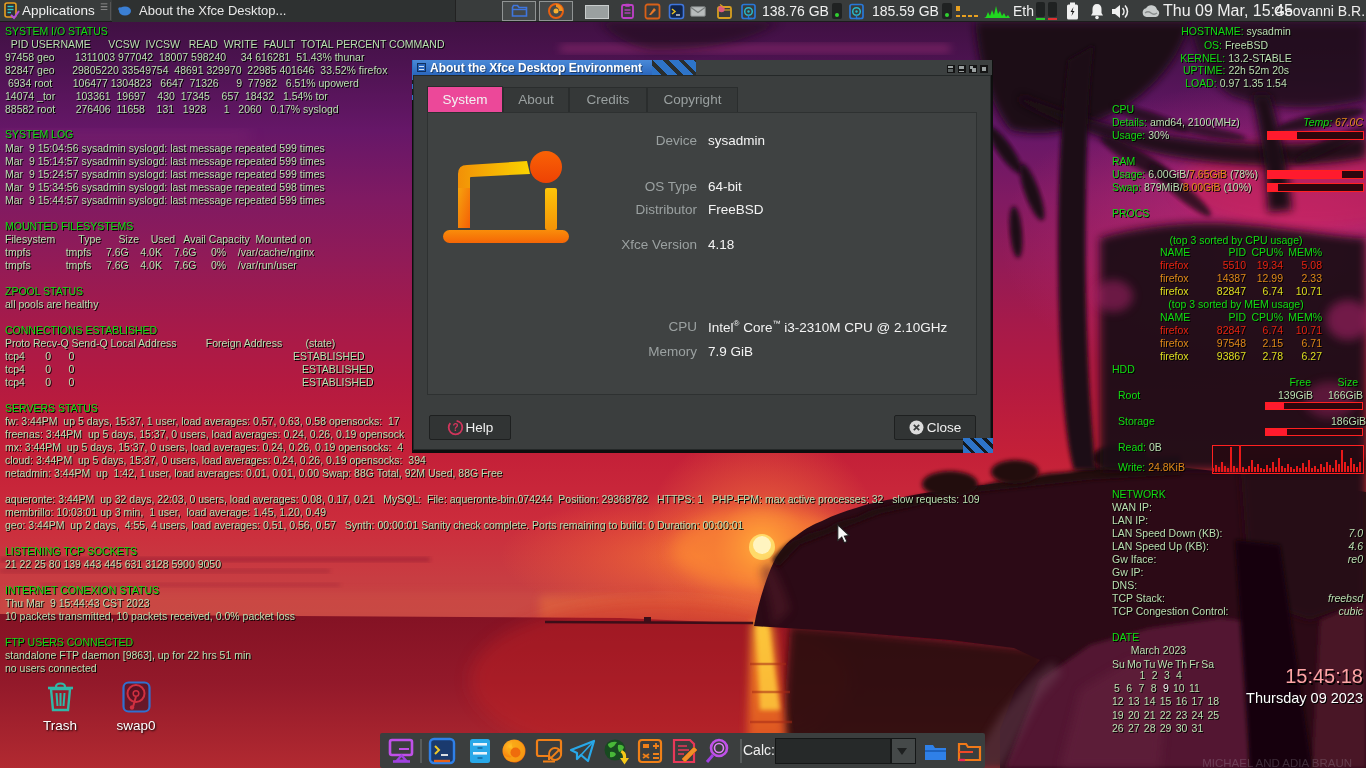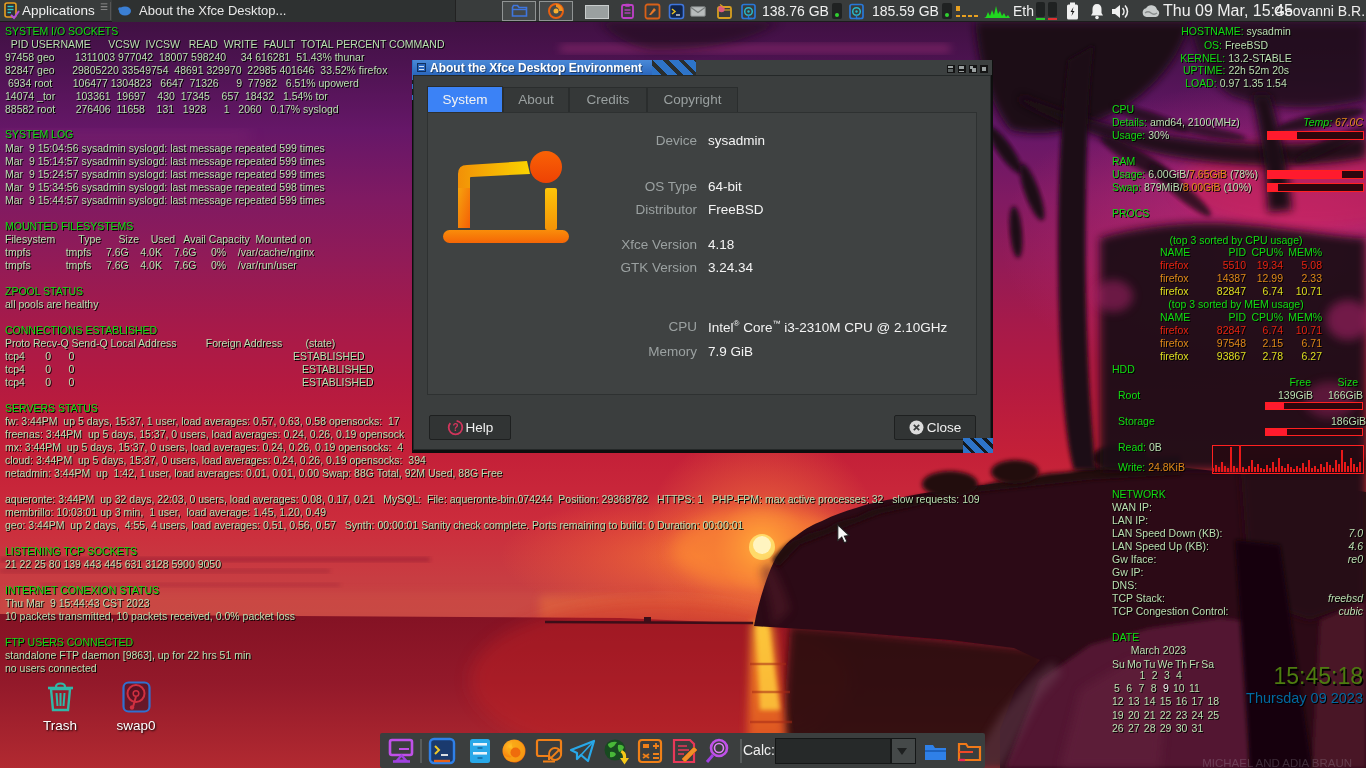--- a/index.html
+++ b/index.html
@@ -273,21 +273,21 @@
  <path d="M14,2.5 A8.5,8.5 0 0 1 14,14.5" stroke="#f0f0f0" stroke-width="1.6" fill="none"></path>
 </svg>
 <svg style="position:absolute;left:1141px;top:5px" width="20" height="13" viewBox="0 0 20 13">
  <path d="M5.5,12 A4.5,4.5 0 0 1 5,3.2 A6,6 0 0 1 16,4.5 A4,4 0 0 1 15,12 Z" fill="#c8cccc"></path>
  <path d="M4,8 Q7,5.5 10,8 Q13,10.5 16,8" stroke="#888c8c" stroke-width="1.3" fill="none"></path>
 </svg>
 <div class="t" style="left:1163px;font-size:16px">Thu 09 Mar, 15:45</div>
 <div class="t" style="left:1274px;font-size:14px">Geovanni B.R.</div>
 </div>
 <div id="conkyL">
-    <div class="cl hd" style="left:5px;top:25px">SYSTEM I/O SOCKETS</div>
+    <div class="cl hd" style="left:5px;top:25px">SYSTEM I/O STATUS</div>
 <div class="cl" style="left:5px;top:38px">  PID USERNAME      VCSW  IVCSW   READ  WRITE  FAULT  TOTAL PERCENT COMMAND</div>
 <div class="cl" style="left:5px;top:51px">97458 geo       1311003 977042  18007 598240     34 616281  51.43% thunar</div>
 <div class="cl" style="left:5px;top:64px">82847 geo      29805220 33549754  48691 329970  22985 401646  33.52% firefox</div>
 <div class="cl" style="left:5px;top:77px"> 6934 root       106477 1304823   6647  71326      9  77982   6.51% upowerd</div>
 <div class="cl" style="left:5px;top:90px">14074 _tor       103361  19697    430  17345    657  18432   1.54% tor</div>
 <div class="cl" style="left:5px;top:103px">88582 root       276406  11658    131   1928      1   2060   0.17% syslogd</div>
 <div class="cl hd" style="left:5px;top:128px">SYSTEM LOG</div>
 <div class="cl" style="left:5px;top:142px">Mar  9 15:04:56 sysadmin syslogd: last message repeated 599 times</div>
 <div class="cl" style="left:5px;top:155px">Mar  9 15:14:57 sysadmin syslogd: last message repeated 599 times</div>
 <div class="cl" style="left:5px;top:168px">Mar  9 15:24:57 sysadmin syslogd: last message repeated 599 times</div>
@@ -439,22 +439,22 @@
 <div class="cl" style="left:1112px;top:605px">TCP Congestion Control:</div>
 <div class="cl rr" style="left:1106px;top:605px;width:257px">cubic</div>
 <div class="cl hd" style="left:1112px;top:631px">DATE</div>
 <div class="cl cc" style="left:1106px;top:644px;width:105px">March 2023</div>
 <div class="cl" style="left:1112px;top:658px;word-spacing:-0.8px">Su Mo Tu We Th Fr Sa</div>
 <div class="cl" style="left:1112px;top:669px;word-spacing:-0.8px">             1   2   3   4</div>
 <div class="cl" style="left:1112px;top:682px;word-spacing:-0.8px"> 5   6   7   8   <span class="wh">9</span>  10  11</div>
 <div class="cl" style="left:1112px;top:695px;word-spacing:-0.8px">12  13  14  15  16  17  18</div>
 <div class="cl" style="left:1112px;top:709px;word-spacing:-0.8px">19  20  21  22  23  24  25</div>
 <div class="cl" style="left:1112px;top:722px;word-spacing:-0.8px">26  27  28  29  30  31</div>
-<div class="cl" style="right:3px;top:661px;left:auto;font-size:23px;line-height:31px;color:#4d7c0f;text-shadow:1.5px 1.5px 0 #000">15:45:18</div>
-<div class="cl" style="right:3px;top:690px;left:auto;font-size:14.5px;line-height:16px;color:#0369a1;text-shadow:1px 1px 0 #000">Thursday 09 2023</div>
+<div class="cl" style="right:3px;top:661px;left:auto;font-size:20px;line-height:31px;color:#fca5a5;text-shadow:1.5px 1.5px 0 #000">15:45:18</div>
+<div class="cl" style="right:3px;top:690px;left:auto;font-size:14.5px;line-height:16px;color:#ffffff;text-shadow:1px 1px 0 #000">Thursday 09 2023</div>
 <div style="position:absolute;z-index:5;right:14px;top:757px;font:11.5px 'Liberation Sans',sans-serif;color:rgba(200,200,215,0.22)">MICHAEL AND ADIA BRAUN</div>
   </div>
 <div id="dlg">
 
 <div style="position:absolute;left:0;top:0;width:581px;height:393px;background:#0e0e0e"></div>
 
 <div style="position:absolute;left:0;top:0;width:5px;height:20px;background:#2e74c8"></div>
 <div style="position:absolute;left:0;top:20px;width:5px;height:20px;background:repeating-linear-gradient(45deg,#2e74c8 0 4px,#141a20 4px 8px)"></div>
 
 <div style="position:absolute;left:1px;top:0;width:579px;height:15px;background:#3c4040"></div>
@@ -477,21 +477,21 @@
 <div style="position:absolute;left:557px;top:5px;width:8px;height:8px;background:#141414">
       <div style="position:absolute;left:1px;top:1px;width:2.5px;height:2.5px;background:#9aa0a0"></div>
       <div style="position:absolute;left:2.5px;top:2.5px;width:4px;height:4px;background:#9aa0a0"></div>
     </div>
 <div style="position:absolute;left:568px;top:5px;width:8px;height:8px;background:#141414">
       <div style="position:absolute;left:1.5px;top:1.5px;width:4.5px;height:4.5px;background:#9aa0a0"></div>
     </div>
 
 <div style="position:absolute;left:1px;top:15px;width:578px;height:375px;background:#3b3e3e;border:1px solid #242828;box-sizing:border-box"></div>
 
-<div style="position:absolute;left:15px;top:26px;width:76px;height:27px;background:#3b82f6;border:1px solid #2a2d2d;border-bottom:none;box-sizing:border-box;color:#f2f2f2;font-size:13.5px;text-align:center;line-height:26px">System</div>
+<div style="position:absolute;left:15px;top:26px;width:76px;height:27px;background:#ec4899;border:1px solid #2a2d2d;border-bottom:none;box-sizing:border-box;color:#f2f2f2;font-size:13.5px;text-align:center;line-height:26px">System</div>
 <div style="position:absolute;left:91px;top:27px;width:66px;height:25px;background:#353838;border:1px solid #2a2d2d;border-bottom:none;box-sizing:border-box;color:#9aa0a0;font-size:13.5px;text-align:center;line-height:24px">About</div>
 <div style="position:absolute;left:157px;top:27px;width:78px;height:25px;background:#353838;border:1px solid #2a2d2d;border-bottom:none;box-sizing:border-box;color:#9aa0a0;font-size:13.5px;text-align:center;line-height:24px">Credits</div>
 <div style="position:absolute;left:235px;top:27px;width:91px;height:25px;background:#353838;border:1px solid #2a2d2d;border-bottom:none;box-sizing:border-box;color:#9aa0a0;font-size:13.5px;text-align:center;line-height:24px">Copyright</div>
 
 <div style="position:absolute;left:15px;top:52px;width:550px;height:283px;border:1px solid #2e3131;background:#3f4242;box-sizing:border-box"></div>
 
 <svg style="position:absolute;left:31px;top:88px" width="126" height="98" viewBox="0 0 126 98">
 <defs>
 <linearGradient id="lg1" x1="0" y1="0" x2="1" y2="1">
           <stop offset="0" stop-color="#f6a30d"></stop>
@@ -530,24 +530,20 @@
       <span class="dv">64-bit</span>
     </div>
 <div class="dr" style="top:142px">
       <span class="dl">Distributor</span>
       <span class="dv">FreeBSD</span>
     </div>
 <div class="dr" style="top:177px">
       <span class="dl">Xfce Version</span>
       <span class="dv">4.18</span>
     </div>
-<div class="dr" style="top:200px">
-      <span class="dl">GTK Version</span>
-      <span class="dv">3.24.34</span>
-    </div>
 <div class="dr" style="top:259px">
       <span class="dl">CPU</span>
       <span class="dv">Intel<sup>®</sup> Core<sup>™</sup> i3-2310M CPU @ 2.10GHz</span>
     </div>
 <div class="dr" style="top:284px">
       <span class="dl">Memory</span>
       <span class="dv">7.9 GiB</span>
     </div>
 
 <div class="dbtn" style="left:17px">

